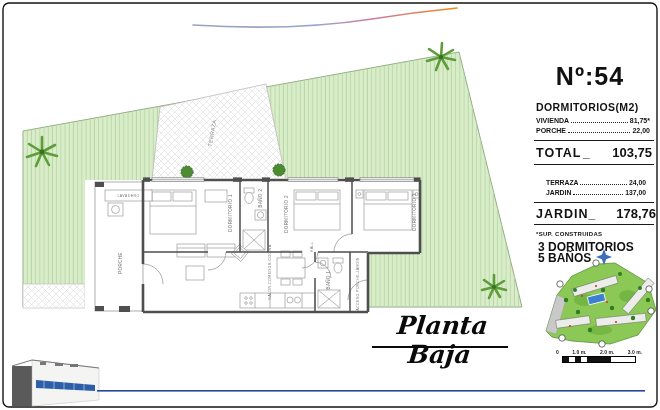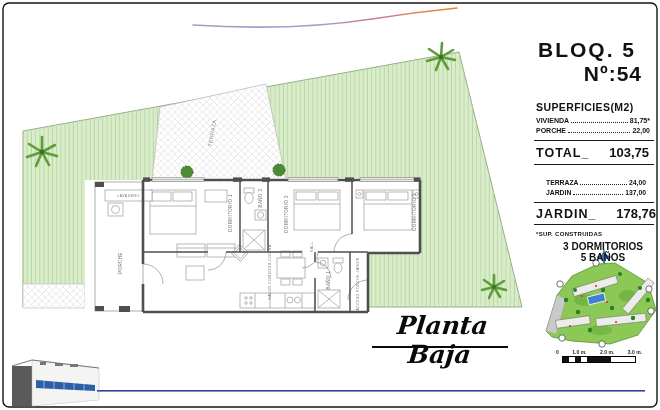--- a/index.html
+++ b/index.html
@@ -3,35 +3,35 @@
 <meta charset="utf-8">
 <style>
   html,body{margin:0;padding:0;background:#fff;}
   .canvas{position:relative;width:660px;height:410px;background:#fff;overflow:hidden;
           font-family:"Liberation Sans",sans-serif;color:#111;}
   svg{position:absolute;left:0;top:0;}
 
   
   .sb{position:absolute;left:530px;top:0;width:128px;height:410px;}
   .sb-bloq{position:absolute;top:38px;left:8px;font-size:21px;font-weight:700;letter-spacing:2px;white-space:nowrap;}
-  .sb-numrow{position:absolute;top:62px;left:8px;width:104px;display:flex;justify-content:flex-end;
-             font-size:21px;font-weight:700;letter-spacing:1px;}
+  .sb-numrow{position:absolute;top:62px;left:8px;width:104px;display:flex;justify-content:center;
+             font-size:25px;font-weight:700;letter-spacing:1px;}
   .sb-title{position:absolute;top:101px;left:6px;font-size:10.5px;font-weight:700;letter-spacing:.4px;}
   .sb-rows{position:absolute;top:116px;left:6px;width:114px;font-size:7px;font-weight:700;}
   .srow{display:flex;align-items:baseline;line-height:9.5px;}
   .leader{flex:1;border-bottom:1px dotted #222;margin:0 2px 1.5px 2px;}
   .rule{position:absolute;left:4px;width:120px;border-top:1.3px solid #1a1a1a;height:0;}
   .r1{top:140px}.r2{top:164px}.r3{top:202px}.r4{top:224px}
-  .sb-total{position:absolute;top:145px;left:6px;width:116px;display:flex;
+  .sb-total{position:absolute;top:145px;left:6px;width:116px;display:flex;justify-content:space-between;
             align-items:baseline;font-weight:700;}
   .sb-total .lab{font-size:12.5px;letter-spacing:1px;} .sb-total .sep{font-size:12px;} .sb-total .val{font-size:13px;margin-left:21px;}
   .sb-out{position:absolute;top:178px;left:16px;width:100px;font-size:6.8px;font-weight:700;}
   .sb-garden{top:206px;}
   .sb-foot{position:absolute;top:231px;left:6px;font-size:6px;font-weight:700;letter-spacing:.3px;}
-  .sb-prog{position:absolute;top:242px;left:17px;width:112px;text-align:center;font-size:10px;font-weight:700;line-height:10.5px;}
+  .sb-prog{position:absolute;top:242px;left:8px;width:112px;text-align:left;font-size:12px;font-weight:700;line-height:10.5px;}
 
   
   .rlabel{position:absolute;font-size:4.5px;color:#777;letter-spacing:.4px;white-space:nowrap;
           transform:translate(-50%,-50%) rotate(-90deg);}
   .rlabel.h{transform:translate(-50%,-50%);}
   .rlabel.big{font-size:5.2px;color:#8a8a8a;}
   .rlabel.xs{font-size:3.6px;}
 
   
   .ptitle{position:absolute;left:368px;top:311px;width:146px;text-align:center;
@@ -302,27 +302,26 @@
       <g fill="#777">
           <rect x="40" y="362" width="6" height="3"></rect>
           <rect x="55" y="363" width="8" height="3"></rect>
       <rect x="70" y="364" width="8" height="3"></rect>
         </g>
     </g>
     <rect x="97" y="390" width="548" height="1.6" fill="#27479e"></rect>
   </svg>
 
   <div class="sb">
-    <div class="sb-bloq">BLOQ. 5</div>
     <div class="sb-numrow">
       <span>Nº:</span>
       <span>54</span>
     </div>
 
-    <div class="sb-title">SUPERFICIES(M2)</div>
+    <div class="sb-title">DORMITORIOS(M2)</div>
 
     <div class="sb-rows">
       <div class="srow">
         <span>VIVIENDA</span>
         <span class="leader"></span>
         <span>81,75*</span>
       </div>
       <div class="srow">
         <span>PORCHE</span>
         <span class="leader"></span>

